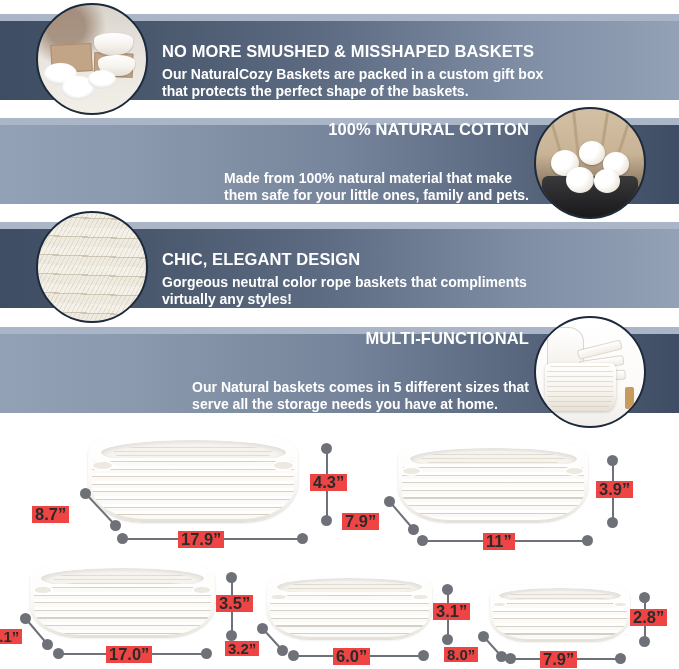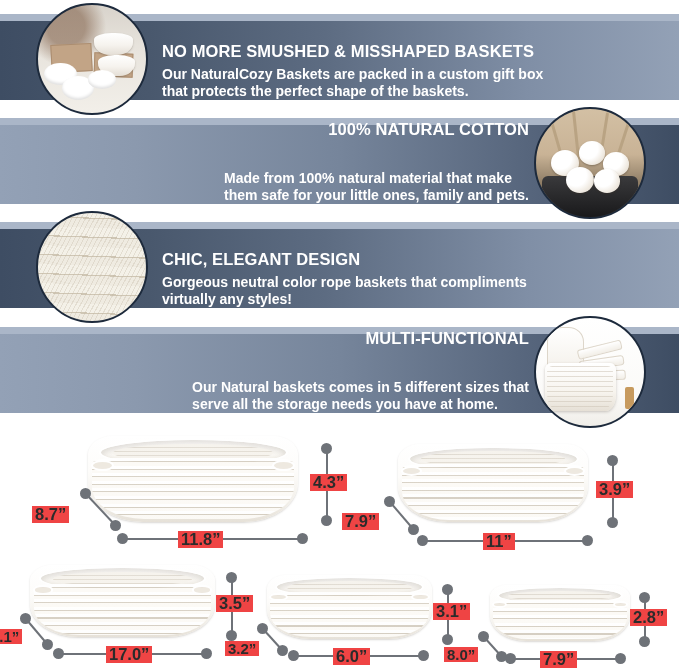--- a/index.html
+++ b/index.html
@@ -358,21 +358,21 @@
           <div class="mouth-in"></div>
         </div>
         <div class="coils"></div>
         <div class="handle l"></div>
         <div class="handle r"></div>
       </div>
 
       <div class="dim-line dim-h" style="left:122px; top:110px; width:180px;"></div>
       <div class="dot" style="left:117px; top:105px;"></div>
       <div class="dot" style="left:297px; top:105px;"></div>
-      <div class="dim-label" style="left:178px; top:103px;">11.8”</div>
+      <div class="dim-label" style="left:178px; top:103px;">17.9”</div>
 
       <svg class="dim-diag" style="left:78px; top:58px;" width="52" height="52">
         <line x1="8" y1="8" x2="38" y2="40" stroke="#6e7278" stroke-width="2"></line>
       </svg>
       <div class="dot" style="left:80px; top:60px;"></div>
       <div class="dot" style="left:110px; top:92px;"></div>
       <div class="dim-label" style="left:14px; top:78px;margin-left:18px;">8.7”</div>
 
       <div class="dim-line dim-v" style="left:326px; top:20px; height:72px;"></div>
       <div class="dot" style="left:321px; top:15px;"></div>

